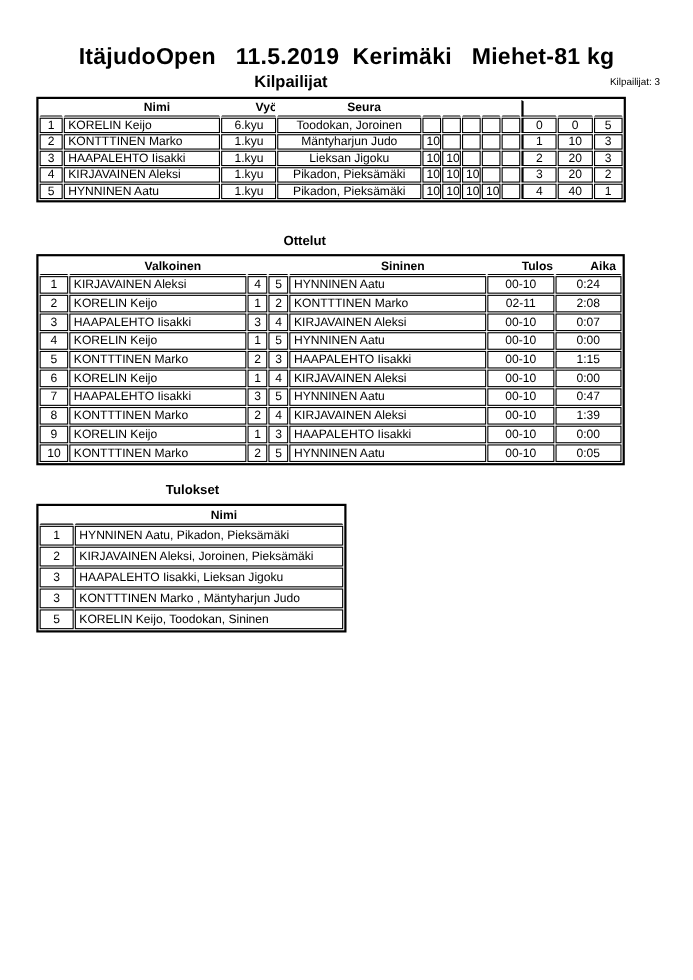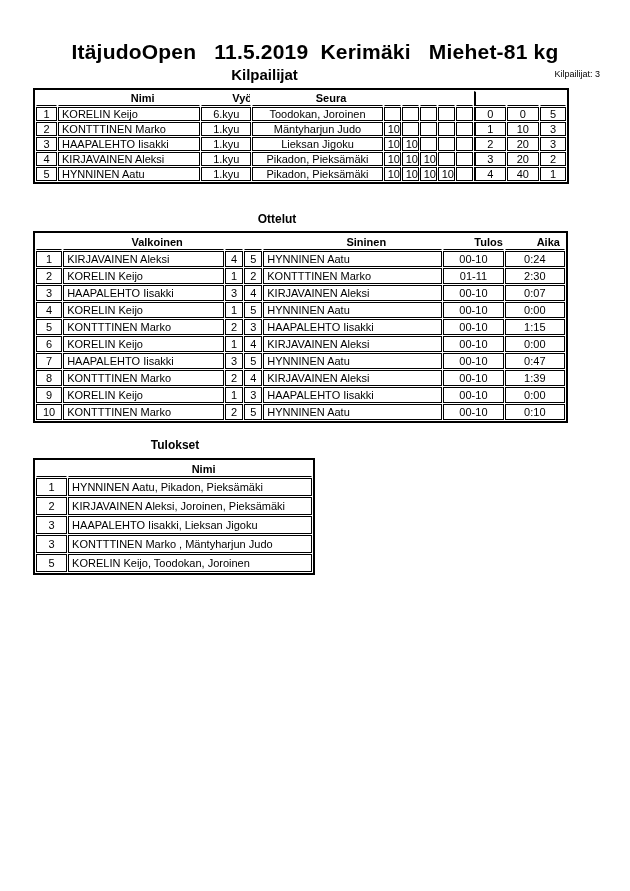--- a/index.html
+++ b/index.html
@@ -206,22 +206,22 @@
         <td class="c-left">HYNNINEN Aatu</td>
         <td>00-10</td>
         <td>0:24</td>
       </tr>
       <tr>
         <td>2</td>
         <td class="c-left">KORELIN Keijo</td>
         <td>1</td>
         <td>2</td>
         <td class="c-left">KONTTTINEN Marko</td>
-        <td>01-11</td>
-        <td>2:30</td>
+        <td>02-11</td>
+        <td>2:08</td>
       </tr>
       <tr>
         <td>3</td>
         <td class="c-left">HAAPALEHTO Iisakki</td>
         <td>3</td>
         <td>4</td>
         <td class="c-left">KIRJAVAINEN Aleksi</td>
         <td>00-10</td>
         <td>0:07</td>
       </tr>
@@ -279,21 +279,21 @@
         <td>00-10</td>
         <td>0:00</td>
       </tr>
       <tr>
         <td>10</td>
         <td class="c-left">KONTTTINEN Marko</td>
         <td>2</td>
         <td>5</td>
         <td class="c-left">HYNNINEN Aatu</td>
         <td>00-10</td>
-        <td>0:10</td>
+        <td>0:05</td>
       </tr>
     </tbody>
 </table>
 
 <div class="sec-heading h-tulokset">Tulokset</div>
 
 <table class="t3">
   <colgroup>
     <col style="width:31px">
       <col style="width:243px">
@@ -316,16 +316,16 @@
       <tr>
         <td>3</td>
         <td class="c-left">HAAPALEHTO Iisakki, Lieksan Jigoku</td>
       </tr>
       <tr>
         <td>3</td>
         <td class="c-left">KONTTTINEN Marko , Mäntyharjun Judo</td>
       </tr>
       <tr>
         <td>5</td>
-        <td class="c-left">KORELIN Keijo, Toodokan, Joroinen</td>
+        <td class="c-left">KORELIN Keijo, Toodokan, Sininen</td>
       </tr>
     </tbody>
 </table>
 
 </body></html>

